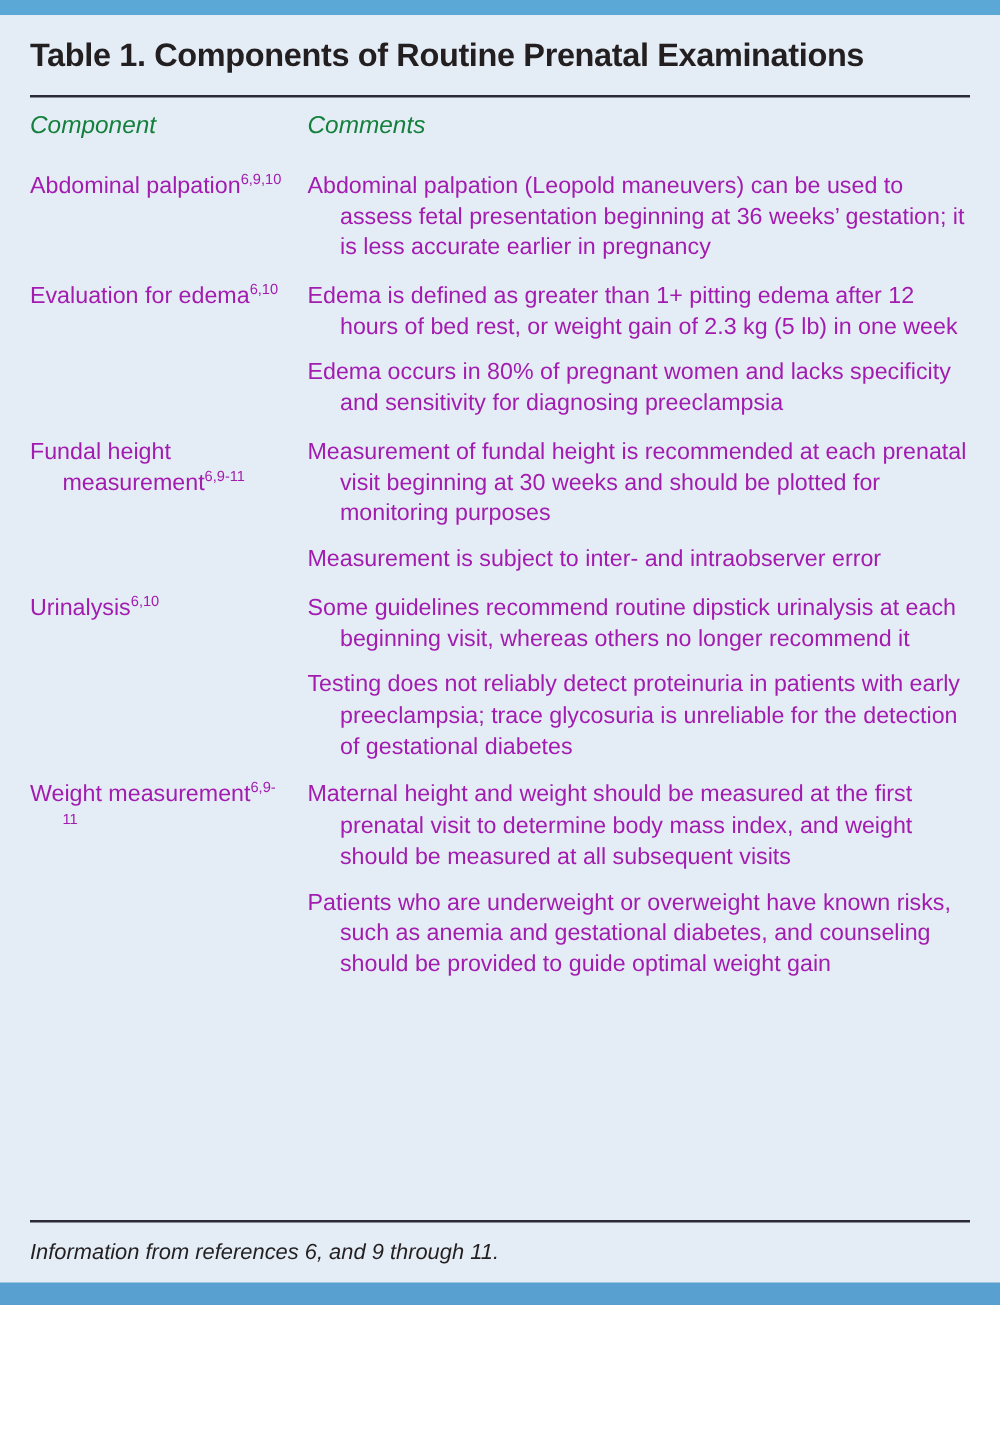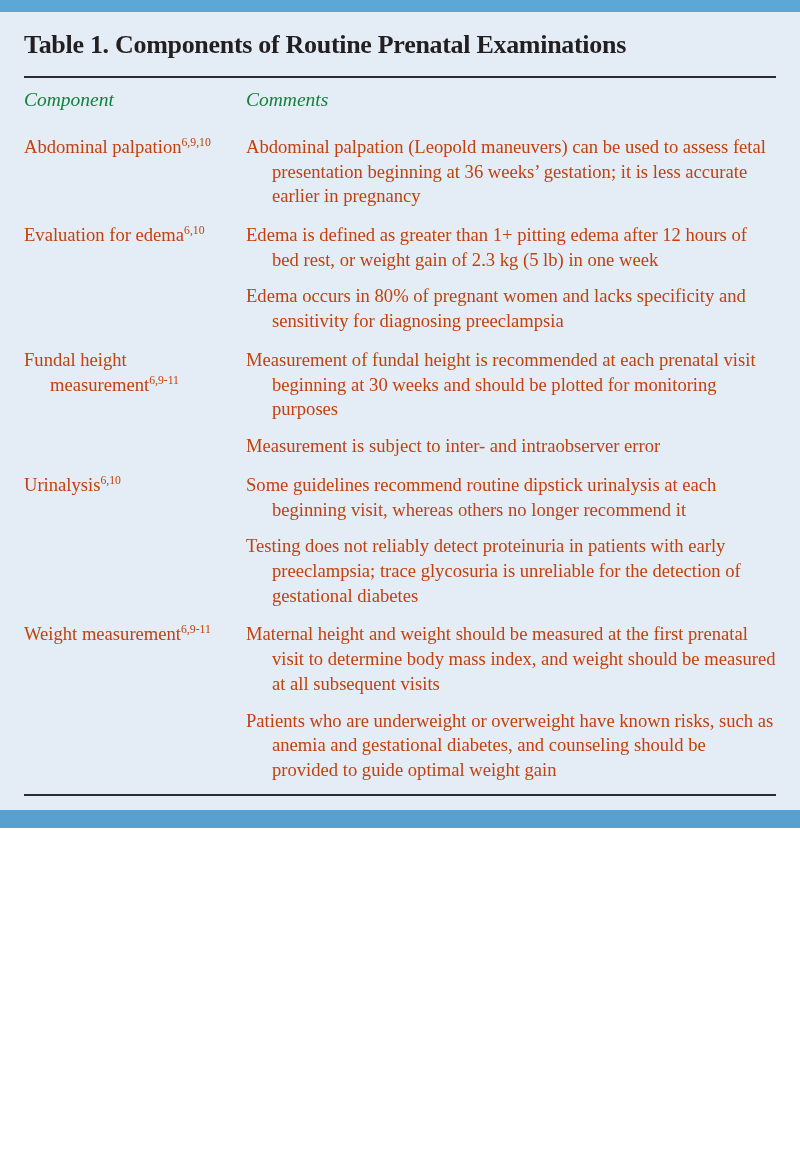--- a/index.html
+++ b/index.html
@@ -9,26 +9,25 @@
   }
   body {
     width: 800px;
     height: 1156px;
     font-family: "Liberation Sans", sans-serif;
     overflow: hidden;
   }
   .table-card {
     position: relative;
     width: 800px;
-    height: 828px;
+    height: 1044px;
     box-sizing: border-box;
     background: #e4edf6;
     display: flex;
     flex-direction: column;
-    font-family: Liberation Serif, serif;
   }
   .bar-top {
     height: 12px;
     width: 100%;
     background: #5ba7d6;
     flex: 0 0 auto;
   }
   .bar-bottom {
     height: 18px;
     width: 100%;
@@ -74,21 +73,21 @@
     font-style: italic;
     font-weight: normal;
     font-size: 19.5px;
     color: #15803d;
     padding: 11px 0 10px 0;
     vertical-align: bottom;
   }
   td.cell {
     vertical-align: top;
     font-size: 18.6px;
-    color: #c2410c;
+    color: #a21caf;
     line-height: 1.33;
     padding: 0;
     margin-left: 28px;
   }
   td.comp {
     padding: 14px 14px 0 0;
   }
   td.comm {
     padding: 14px 0 0 0;
   }
@@ -184,18 +183,19 @@
               <div class="para hang">Patients who are underweight or overweight have known risks, such as anemia and gestational diabetes, and counseling should be provided to guide optimal weight gain</div>
             </td>
           </tr>
         </tbody>
     </table>
 
     <div class="spacer"></div>
 
     <div class="rule-foot"></div>
 
+    <div class="footnote">Information from references 6, and 9 through 11.</div>
 
     <div style="height:14px"></div>
   </div>
 
   <div class="bar-bottom"></div>
 </div>
 
 </body></html>

